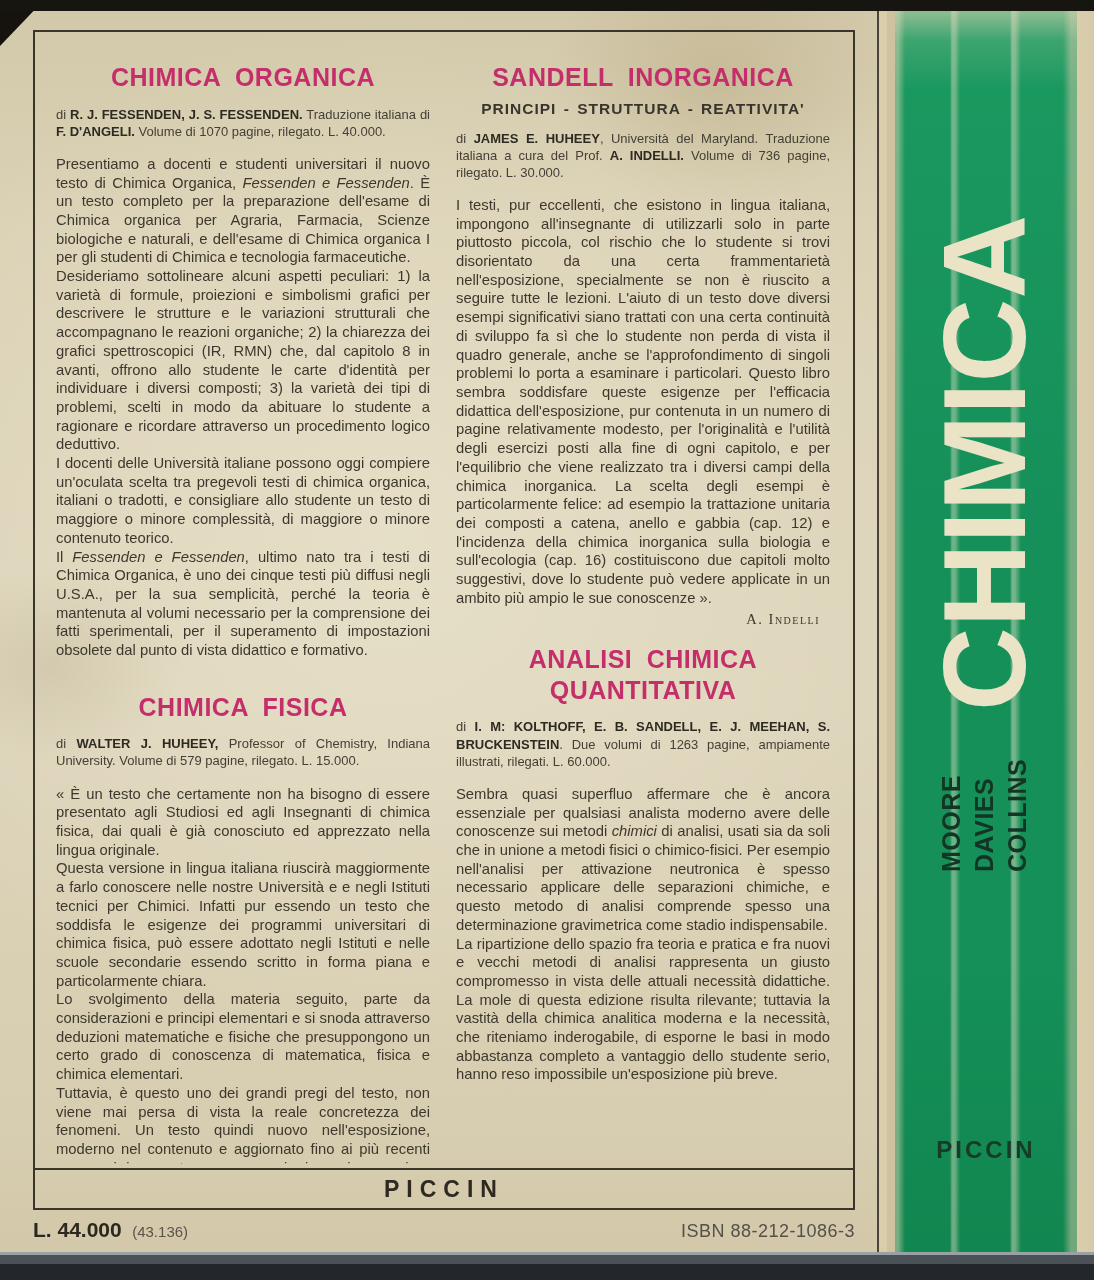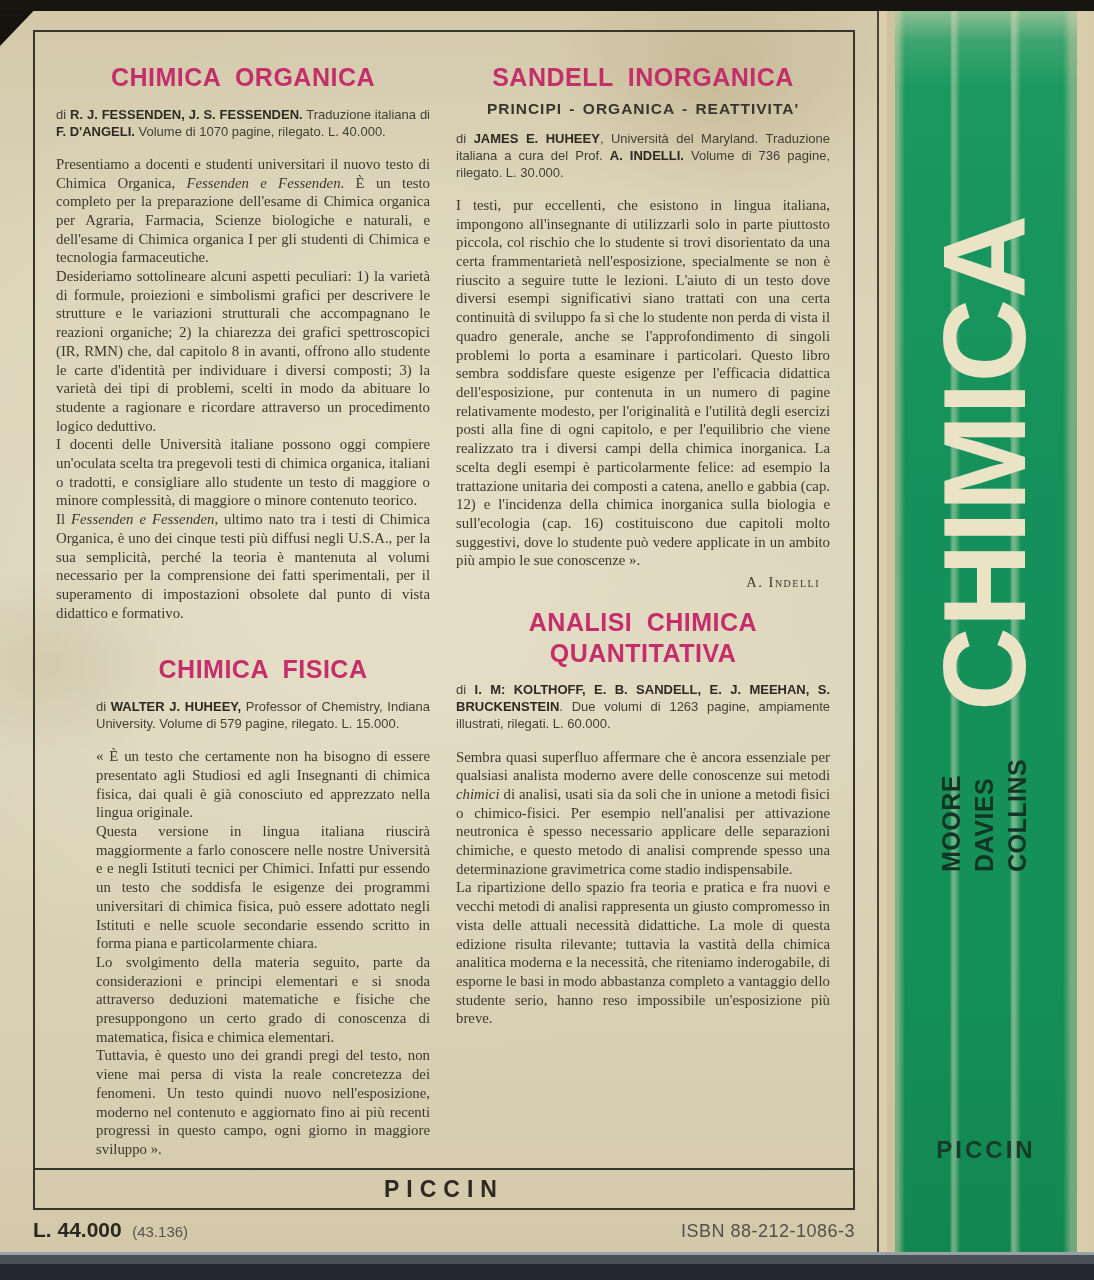--- a/index.html
+++ b/index.html
@@ -23,25 +23,25 @@
          border:2px solid #39352b;box-sizing:border-box;}
   .cols{display:flex;gap:26px;padding:30px 21px 0;height:1102px;overflow:hidden;}
   .col{width:374px;}
   
   .sec-heading{margin:0 0 13px;text-align:center;color:#c42f6b;
          font-size:25px;font-weight:bold;letter-spacing:.5px;word-spacing:7px;line-height:1.22;}
   .sec-sub{margin:-6px 0 12px;text-align:center;color:#39352c;font-weight:bold;
          font-size:15.5px;letter-spacing:1px;word-spacing:2px;}
   .byline{font-size:13px;line-height:1.32;color:#454036;text-align:justify;margin:0 0 15px;}
   .byline b{color:#2d2a22;}
-  .bodytext p{font-family:Liberation Serif, serif;font-size:14.8px;line-height:18.7px;
+  .bodytext p{font-family:Liberation Sans, sans-serif;font-size:14.8px;line-height:18.7px;
          color:#3d382d;text-align:justify;margin:0;}
   .signature{font-family:"Liberation Serif",serif;font-size:14.5px;color:#3d382d;
          text-align:right;padding-right:10px;margin-top:4px;font-variant:small-caps;letter-spacing:1.5px;}
-  .mt-fisica{margin-top:32px;margin-left:40px;}
+  .mt-fisica{margin-top:32px;}
   .mt-analisi{margin-top:16px;}
   
   .band{position:absolute;left:0;right:0;bottom:0;height:38px;border-top:2px solid #39352b;
         display:flex;align-items:center;justify-content:center;}
   .band-publisher{font-size:23px;font-weight:bold;letter-spacing:7px;color:#2e2a21;}
   .footer{position:absolute;left:33px;top:1218px;width:822px;display:flex;
         align-items:baseline;justify-content:space-between;}
   .price{font-size:21px;font-weight:bold;color:#2b2820;}
   .price-code{font-size:15px;font-weight:normal;color:#5a544a;margin-left:6px;text-align:right;}
   .isbn{font-size:18px;color:#55504a;letter-spacing:.5px;text-align:center;}
@@ -93,21 +93,21 @@
                 <p><span>« È un testo che certamente non ha bisogno di essere presentato agli Studiosi ed agli Insegnanti di chimica fisica, dai quali è già conosciuto ed apprezzato nella lingua originale.</span></p>
                 <p><span>Questa versione in lingua italiana riuscirà maggiormente a farlo conoscere nelle nostre Università e e negli Istituti tecnici per Chimici. Infatti pur essendo un testo che soddisfa le esigenze dei programmi universitari di chimica fisica, può essere adottato negli Istituti e nelle scuole secondarie essendo scritto in forma piana e particolarmente chiara.</span></p>
                 <p><span>Lo svolgimento della materia seguito, parte da considerazioni e principi elementari e si snoda attraverso deduzioni matematiche e fisiche che presuppongono un certo grado di conoscenza di matematica, fisica e chimica elementari.</span></p>
                 <p><span>Tuttavia, è questo uno dei grandi pregi del testo, non viene mai persa di vista la reale concretezza dei fenomeni. Un testo quindi nuovo nell'esposizione, moderno nel contenuto e aggiornato fino ai più recenti progressi in questo campo, ogni giorno in maggiore sviluppo ».</span></p>
               </div>
             </section>
           </div>
         <div class="col">
             <section class="book-section">
               <h2 class="sec-heading">SANDELL INORGANICA</h2>
-              <div class="sec-sub">PRINCIPI - ORGANICA - REATTIVITA'</div>
+              <div class="sec-sub">PRINCIPI - STRUTTURA - REATTIVITA'</div>
               <p class="byline"><span>di </span><b>JAMES E. HUHEEY</b><span>, Università del Maryland. Traduzione italiana a cura del Prof. </span><b>A. INDELLI.</b><span> Volume di 736 pagine, rilegato. L. 30.000.</span></p>
               <div class="bodytext">
                 <p><span>I testi, pur eccellenti, che esistono in lingua italiana, impongono all'insegnante di utilizzarli solo in parte piuttosto piccola, col rischio che lo studente si trovi disorientato da una certa frammentarietà nell'esposizione, specialmente se non è riuscito a seguire tutte le lezioni. L'aiuto di un testo dove diversi esempi significativi siano trattati con una certa continuità di sviluppo fa sì che lo studente non perda di vista il quadro generale, anche se l'approfondimento di singoli problemi lo porta a esaminare i particolari. Questo libro sembra soddisfare queste esigenze per l'efficacia didattica dell'esposizione, pur contenuta in un numero di pagine relativamente modesto, per l'originalità e l'utilità degli esercizi posti alla fine di ogni capitolo, e per l'equilibrio che viene realizzato tra i diversi campi della chimica inorganica. La scelta degli esempi è particolarmente felice: ad esempio la trattazione unitaria dei composti a catena, anello e gabbia (cap. 12) e l'incidenza della chimica inorganica sulla biologia e sull'ecologia (cap. 16) costituiscono due capitoli molto suggestivi, dove lo studente può vedere applicate in un ambito più ampio le sue conoscenze ».</span></p>
               </div>
               <div class="signature">A. Indelli</div>
             </section>
             <section class="book-section mt-analisi">
               <h2 class="sec-heading">ANALISI CHIMICA QUANTITATIVA</h2>
               <p class="byline"><span>di </span><b>I. M: KOLTHOFF, E. B. SANDELL, E. J. MEEHAN, S. BRUCKENSTEIN</b><span>. Due volumi di 1263 pagine, ampiamente illustrati, rilegati. L. 60.000.</span></p>
               <div class="bodytext">

